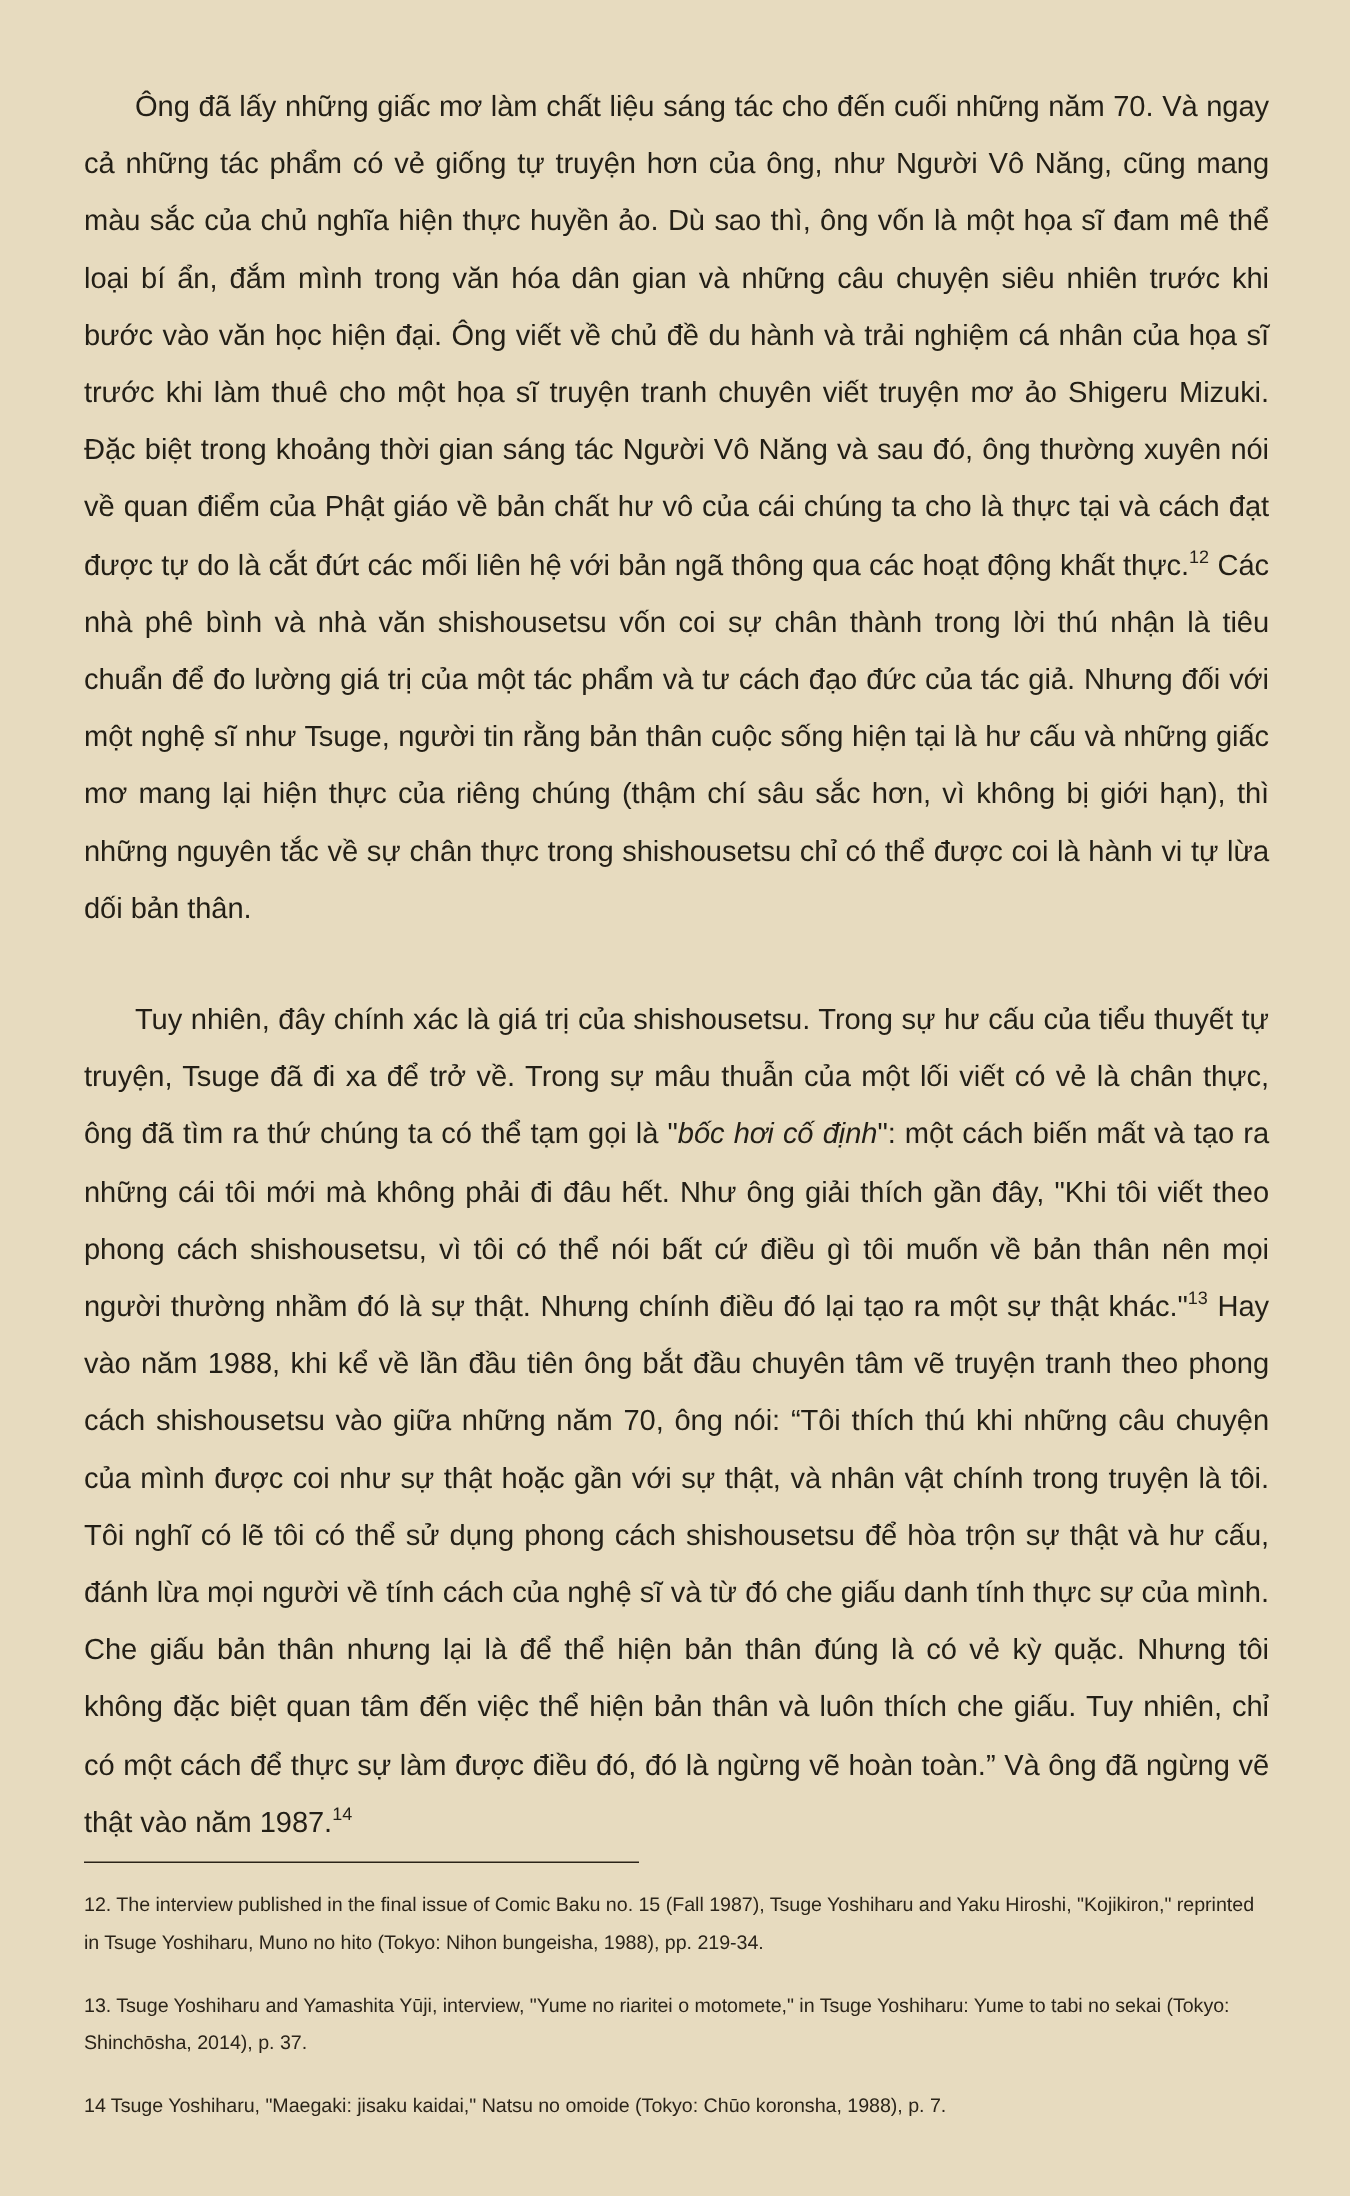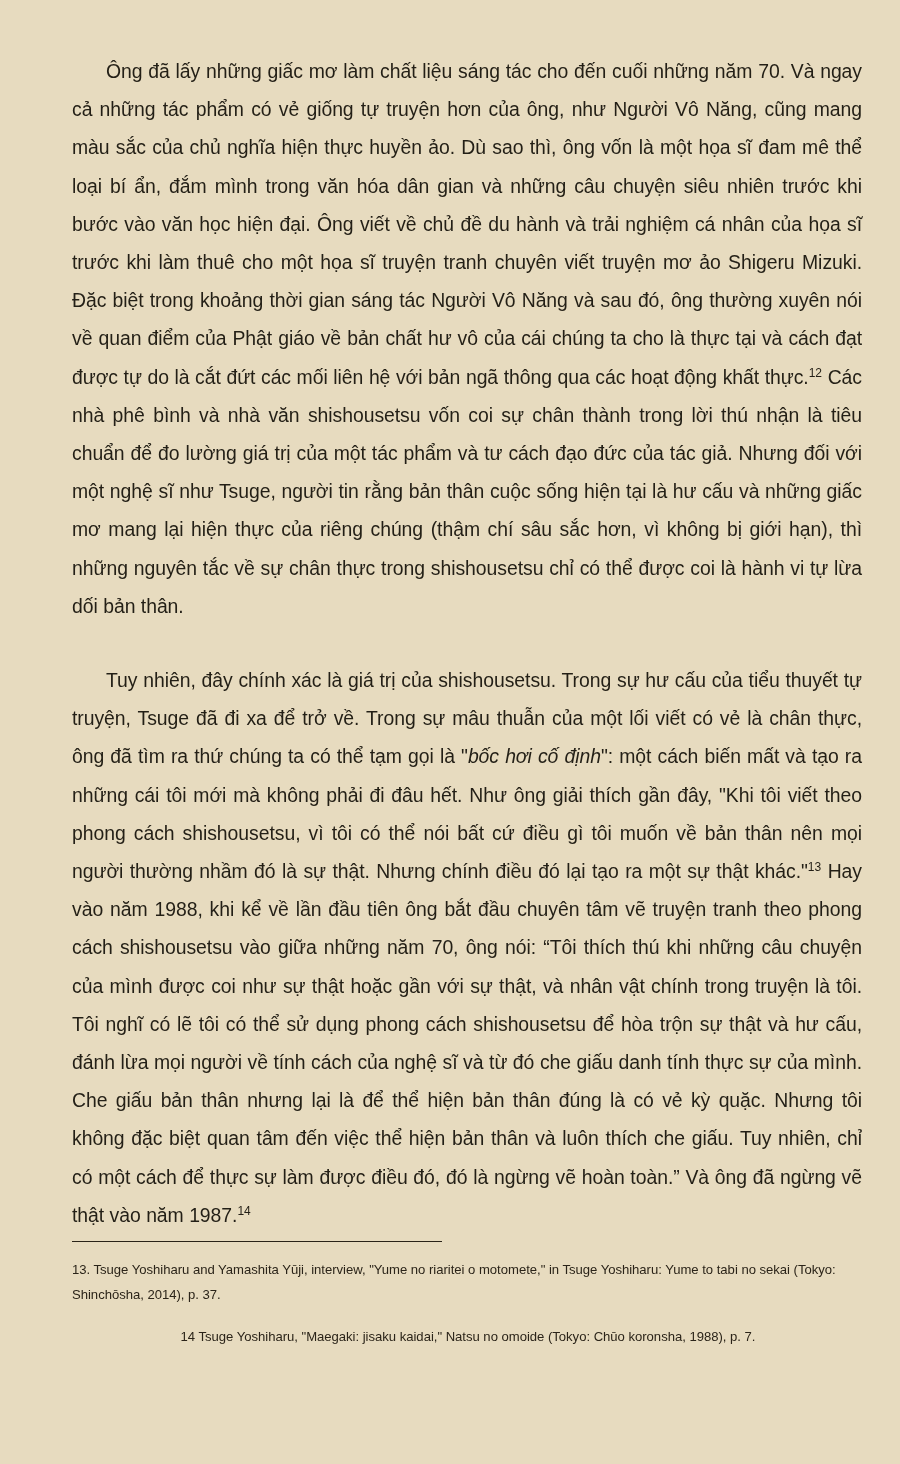--- a/index.html
+++ b/index.html
@@ -12,21 +12,21 @@
     height: 1464px;
     background: #e7dbbf;
     font-family: "Liberation Sans", "DejaVu Sans", sans-serif;
     color: #231f16;
     overflow: hidden;
     position: relative;
   }
 
   .page {
     position: absolute;
-    left: 16px;
+    left: 0;
     top: 0;
     width: 833px;
     height: 1464px;
     box-sizing: border-box;
     padding: 0;
   }
 
   .body-text {
     position: absolute;
     left: 56px;
@@ -81,33 +81,33 @@
     margin: 0;
     font-size: 13.1px;
     line-height: 24.5px;
     text-align: left;
     color: #2b2419;
     letter-spacing: -0.02px;
   }
 
   p.fn + p.fn {
     margin-top: 18px;
-    text-align: center;
   }
 </style>
 </head>
 <body>
 
 <div class="page">
 
   <div class="body-text">
     <p class="para">Ông đã lấy những giấc mơ làm chất liệu sáng tác cho đến cuối những năm 70. Và ngay cả những tác phẩm có vẻ giống tự truyện hơn của ông, như Người Vô Năng, cũng mang màu sắc của chủ nghĩa hiện thực huyền ảo. Dù sao thì, ông vốn là một họa sĩ đam mê thể loại bí ẩn, đắm mình trong văn hóa dân gian và những câu chuyện siêu nhiên trước khi bước vào văn học hiện đại. Ông viết về chủ đề du hành và trải nghiệm cá nhân của họa sĩ trước khi làm thuê cho một họa sĩ truyện tranh chuyên viết truyện mơ ảo Shigeru Mizuki. Đặc biệt trong khoảng thời gian sáng tác Người Vô Năng và sau đó, ông thường xuyên nói về quan điểm của Phật giáo về bản chất hư vô của cái chúng ta cho là thực tại và cách đạt được tự do là cắt đứt các mối liên hệ với bản ngã thông qua các hoạt động khất thực.<sup class="fn-ref">12</sup> Các nhà phê bình và nhà văn shishousetsu vốn coi sự chân thành trong lời thú nhận là tiêu chuẩn để đo lường giá trị của một tác phẩm và tư cách đạo đức của tác giả. Nhưng đối với một nghệ sĩ như Tsuge, người tin rằng bản thân cuộc sống hiện tại là hư cấu và những giấc mơ mang lại hiện thực của riêng chúng (thậm chí sâu sắc hơn, vì không bị giới hạn), thì những nguyên tắc về sự chân thực trong shishousetsu chỉ có thể được coi là hành vi tự lừa dối bản thân.</p>
     <p class="para">Tuy nhiên, đây chính xác là giá trị của shishousetsu. Trong sự hư cấu của tiểu thuyết tự truyện, Tsuge đã đi xa để trở về. Trong sự mâu thuẫn của một lối viết có vẻ là chân thực, ông đã tìm ra thứ chúng ta có thể tạm gọi là "<em class="it">bốc hơi cố định</em>": một cách biến mất và tạo ra những cái tôi mới mà không phải đi đâu hết. Như ông giải thích gần đây, "Khi tôi viết theo phong cách shishousetsu, vì tôi có thể nói bất cứ điều gì tôi muốn về bản thân nên mọi người thường nhầm đó là sự thật. Nhưng chính điều đó lại tạo ra một sự thật khác."<sup class="fn-ref">13</sup> Hay vào năm 1988, khi kể về lần đầu tiên ông bắt đầu chuyên tâm vẽ truyện tranh theo phong cách shishousetsu vào giữa những năm 70, ông nói: “Tôi thích thú khi những câu chuyện của mình được coi như sự thật hoặc gần với sự thật, và nhân vật chính trong truyện là tôi. Tôi nghĩ có lẽ tôi có thể sử dụng phong cách shishousetsu để hòa trộn sự thật và hư cấu, đánh lừa mọi người về tính cách của nghệ sĩ và từ đó che giấu danh tính thực sự của mình. Che giấu bản thân nhưng lại là để thể hiện bản thân đúng là có vẻ kỳ quặc. Nhưng tôi không đặc biệt quan tâm đến việc thể hiện bản thân và luôn thích che giấu. Tuy nhiên, chỉ có một cách để thực sự làm được điều đó, đó là ngừng vẽ hoàn toàn.” Và ông đã ngừng vẽ thật vào năm 1987.<sup class="fn-ref">14</sup></p>
   </div>
 
   <hr class="footnote-rule">
 
   <div class="footnotes">
+    <p class="fn">12. The interview published in the final issue of Comic Baku no. 15 (Fall 1987), Tsuge Yoshiharu and Yaku Hiroshi, "Kojikiron," reprinted in Tsuge Yoshiharu, Muno no hito (Tokyo: Nihon bungeisha, 1988), pp. 219-34.</p>
     <p class="fn">13. Tsuge Yoshiharu and Yamashita Yūji, interview, "Yume no riaritei o motomete," in Tsuge Yoshiharu: Yume to tabi no sekai (Tokyo: Shinchōsha, 2014), p. 37.</p>
     <p class="fn">14 Tsuge Yoshiharu, "Maegaki: jisaku kaidai," Natsu no omoide (Tokyo: Chūo koronsha, 1988), p. 7.</p>
   </div>
 
 </div>
 
 </body></html>

